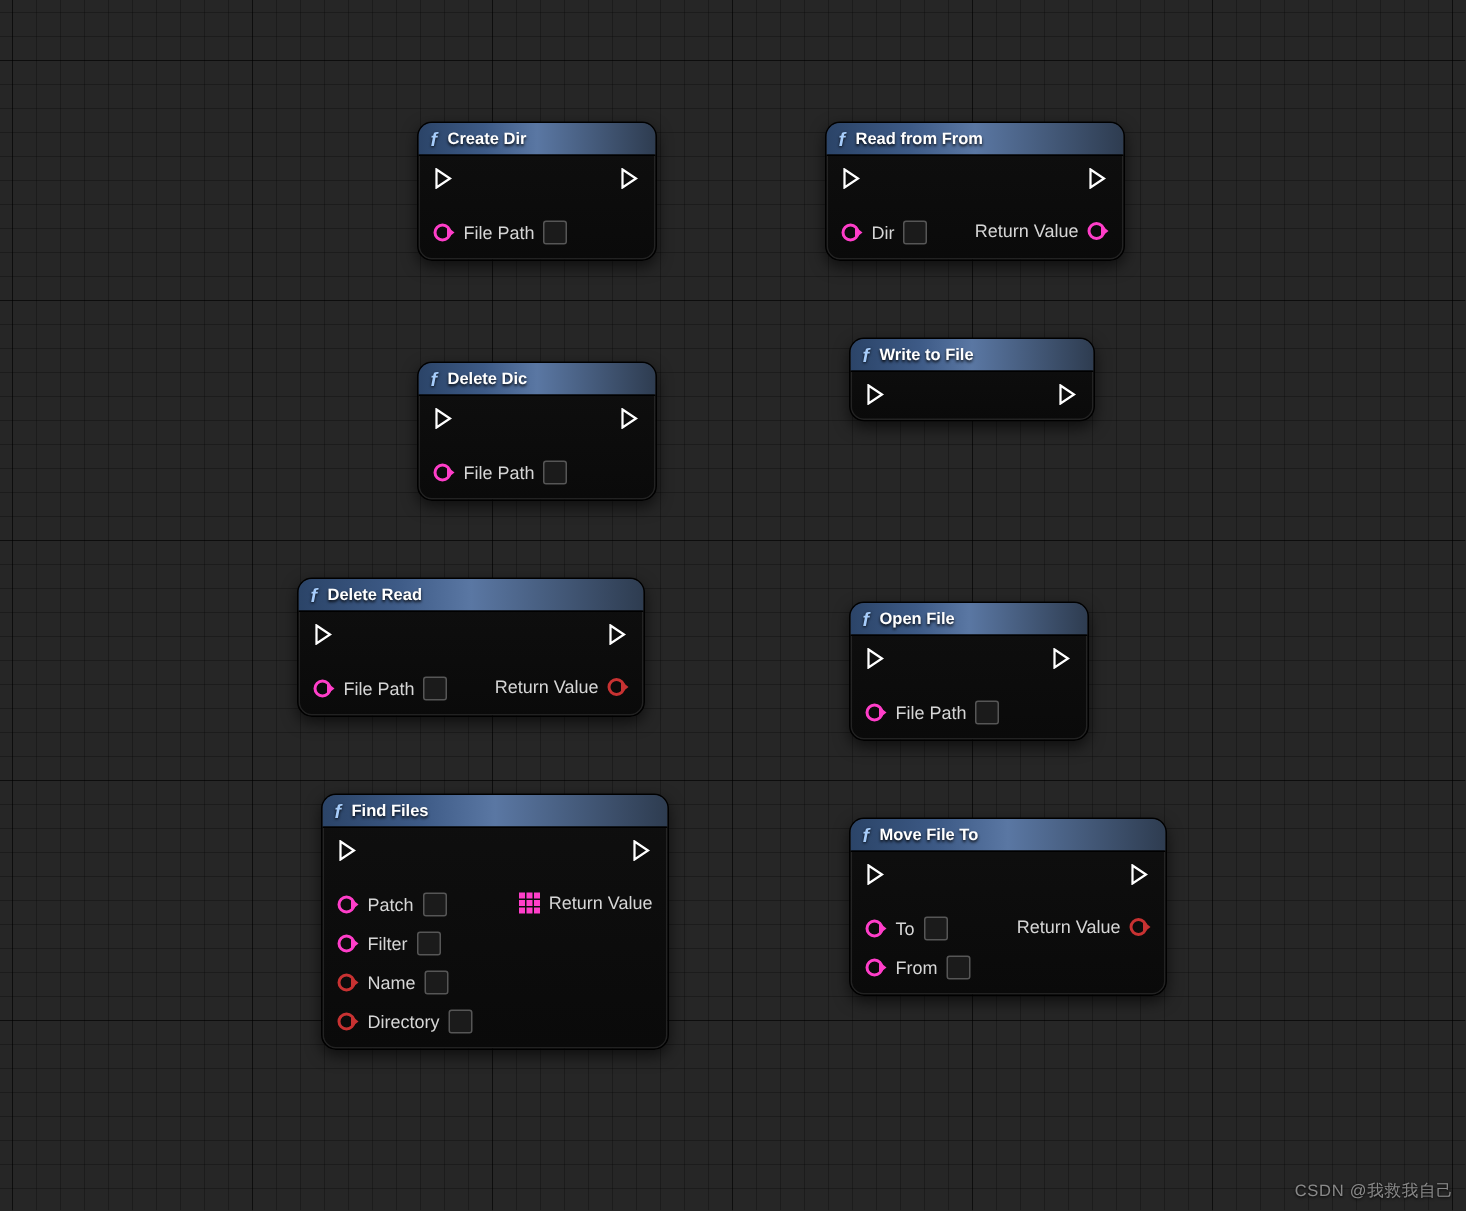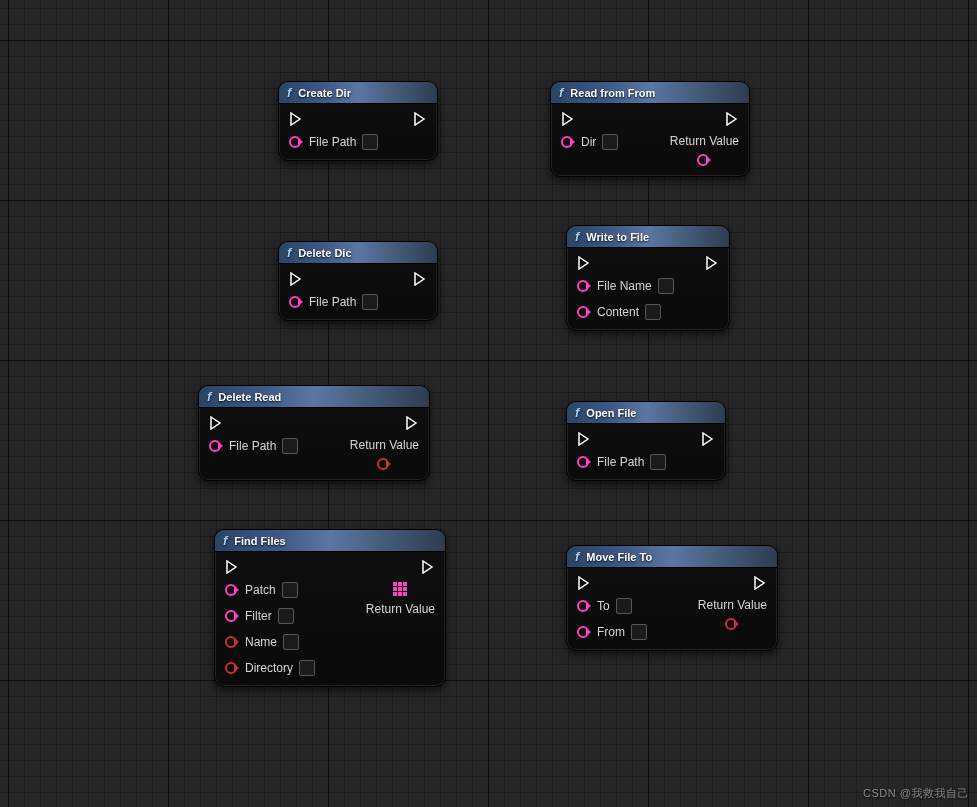--- a/index.html
+++ b/index.html
@@ -50,21 +50,21 @@
     text-shadow: 0 1px 2px rgba(0,0,0,0.9);
   }
   .node-header .fn-icon {
     font-style: italic;
     font-weight: 700;
     color: #a7cdfb;
     margin-right: 7px;
     font-size: 13px;
   }
   .node-title { font-weight: 600; font-size: 11px; color: #fff; }
-  .node-body { padding: 8px 10px 10px 10px; display: flex; flex-direction: column; gap: 8px; }
+  .node-body { padding: 8px 10px 10px 10px; display: flex; flex-direction: column; gap: 21px; }
   .row { display: flex; justify-content: space-between; align-items: flex-start; gap: 12px; }
   .col { display: flex; flex-direction: column; gap: 10px; }
   .col.right { align-items: flex-end; }
   .pin { display: flex; align-items: center; gap: 6px; white-space: nowrap; }
   .pin .label { color: #d6d6d6; font-size: 12px; }
   .pin .textbox {
     width: 16px; height: 16px;
     background: #1b1b1b;
     border: 1px solid #565656;
     border-radius: 2px;
@@ -85,21 +85,21 @@
   .dot.red     { border-color: #c83232; }
   .tri {
     width: 0; height: 0;
     border-top: 4px solid transparent;
     border-bottom: 4px solid transparent;
     display: inline-block;
     margin-left: -3px;
   }
   .tri.magenta { border-left: 5px solid #ff3ec9; }
   .tri.red     { border-left: 5px solid #c83232; }
-  .pin.output { flex-direction: column; justify-content: center; }
+  .pin.output { flex-direction: row; justify-content: center; }
   .pin.output .dotwrap { order: 2; }
   .pin.output .label   { order: 1; }
   .pin .dotwrap { display: flex; align-items: center; }
   
   .arraypin {
     display: grid;
     grid-template-columns: repeat(3, 4px);
     grid-template-rows: repeat(3, 4px);
     gap: 1px;
   }
@@ -237,38 +237,20 @@
           </span>
         </span>
       <span class="pin output">
           <span class="exec">
             <svg viewBox="0 0 14 14">
               <path d="M2 1 L11 7 L2 13 Z" fill="none" stroke="#fff" stroke-width="1.5"></path>
             </svg>
           </span>
         </span>
     </div>
-    <div class="col">
-      <span class="pin">
-        <span class="dotwrap">
-            <span class="dot magenta"></span>
-            <span class="tri magenta"></span>
-          </span>
-        <span class="label">File Name</span>
-        <span class="textbox"></span>
-      </span>
-      <span class="pin">
-        <span class="dotwrap">
-            <span class="dot magenta"></span>
-            <span class="tri magenta"></span>
-          </span>
-        <span class="label">Content</span>
-        <span class="textbox"></span>
-      </span>
-    </div>
   </div>
 </div>
 
 <div class="node" style="left:198px; top:385px; width:232px;">
   <div class="node-header">
     <span class="fn-icon">f</span>
     <span class="node-title">Delete Read</span>
   </div>
   <div class="node-body">
     <div class="row">

